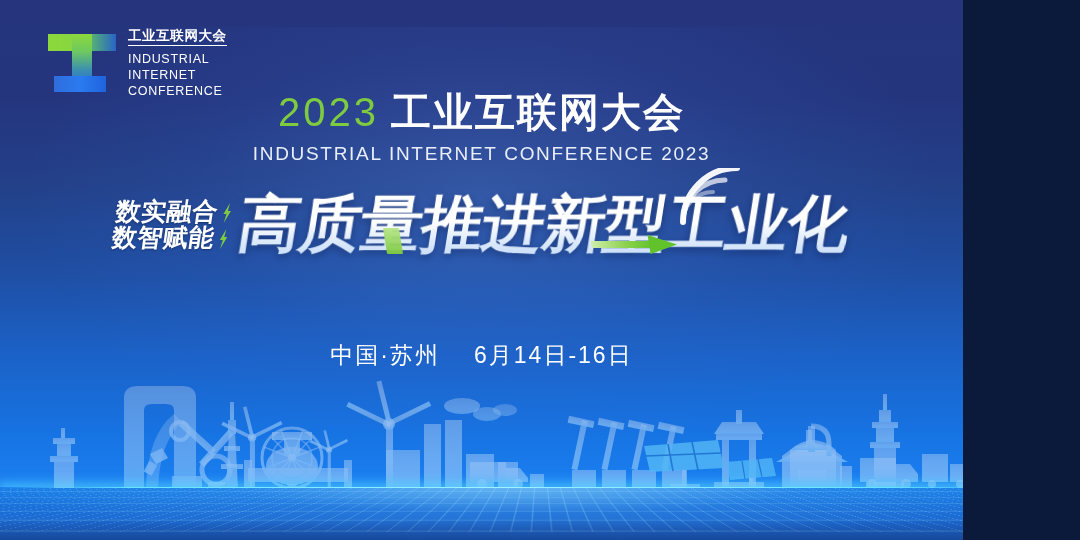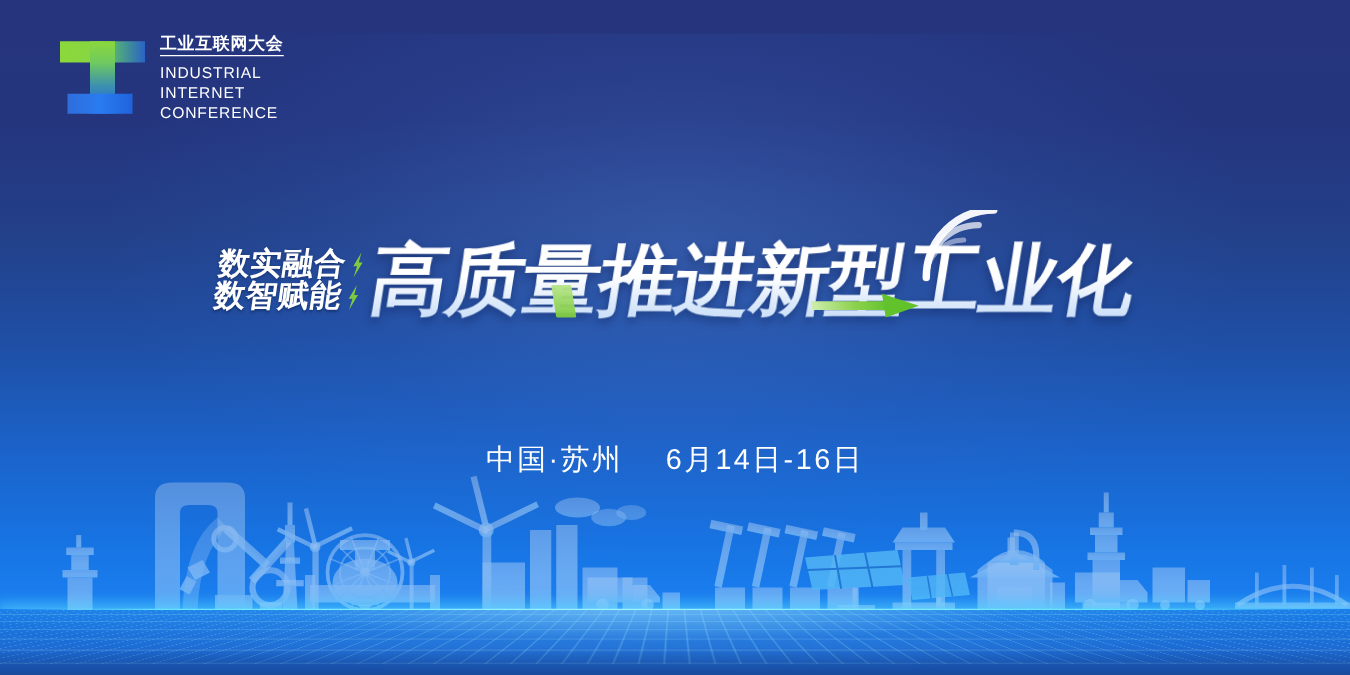--- a/index.html
+++ b/index.html
@@ -1,21 +1,21 @@
 <!DOCTYPE html>
 <html><head>
 <meta charset="utf-8">
 <title>Industrial Internet Conference 2023</title>
 <style>
   html,body{margin:0;padding:0;background:#0b1a3a;}
   *{box-sizing:border-box;}
 
   .banner{
     position:relative;
-    width:1080px;height:540px;
+    width:963px;height:540px;
     overflow:hidden;
     font-family:"Liberation Sans","DejaVu Sans",sans-serif;
     background:linear-gradient(180deg,
        #25347d 0%,
        #24357e 18%,
        #234088 34%,
        #1f4ea3 50%,
        #1b62c8 66%,
        #1773e2 80%,
        #1b82f4 92%,
@@ -113,21 +113,21 @@
     background:linear-gradient(180deg,#b8e68a 0%,#7ecb3f 100%);
     transform:skewX(9deg);opacity:.95;border-radius:1px;
   }
   .signal{
     position:absolute;right:108px;top:-14px;width:64px;height:58px;
   }
   .signal svg{display:block;}
 
   
   .dateline{
-    position:absolute;left:0;right:0;top:352px;text-align:center;
+    position:absolute;left:0;right:0;top:340px;text-align:center;
     color:#ffffff;font-size:23px;letter-spacing:2px;white-space:nowrap;
   }
   .dateline .city{margin-right:34px;}
 
   
   .skyline{
     position:absolute;left:0;bottom:52px;width:1080px;height:130px;
     opacity:.55;
   }
   .skyline svg{display:block;}
@@ -174,20 +174,26 @@
     <div class="logo-text">
       <div class="logo-cn">工业互联网大会</div>
       <div class="logo-en">
         <div>INDUSTRIAL</div>
         <div>INTERNET</div>
         <div>CONFERENCE</div>
       </div>
     </div>
   </div>
 
+  <div class="title-wrap">
+    <div class="title-main">
+      <span class="title-year">2023</span><span class="title-cn">工业互联网大会</span>
+    </div>
+    <div class="title-sub">INDUSTRIAL INTERNET CONFERENCE 2023</div>
+  </div>
 
   <div class="slogan">
 
     <div class="slogan-left">
       <div class="ln">
         <span>数实融合</span>
         <span class="bolt">
           <svg viewBox="0 0 9 20" width="9" height="20" aria-hidden="true">
             <polygon points="6,0 1,11 4,11 2.5,20 8,8 5,8" fill="#7ecb3f"></polygon>
           </svg>

